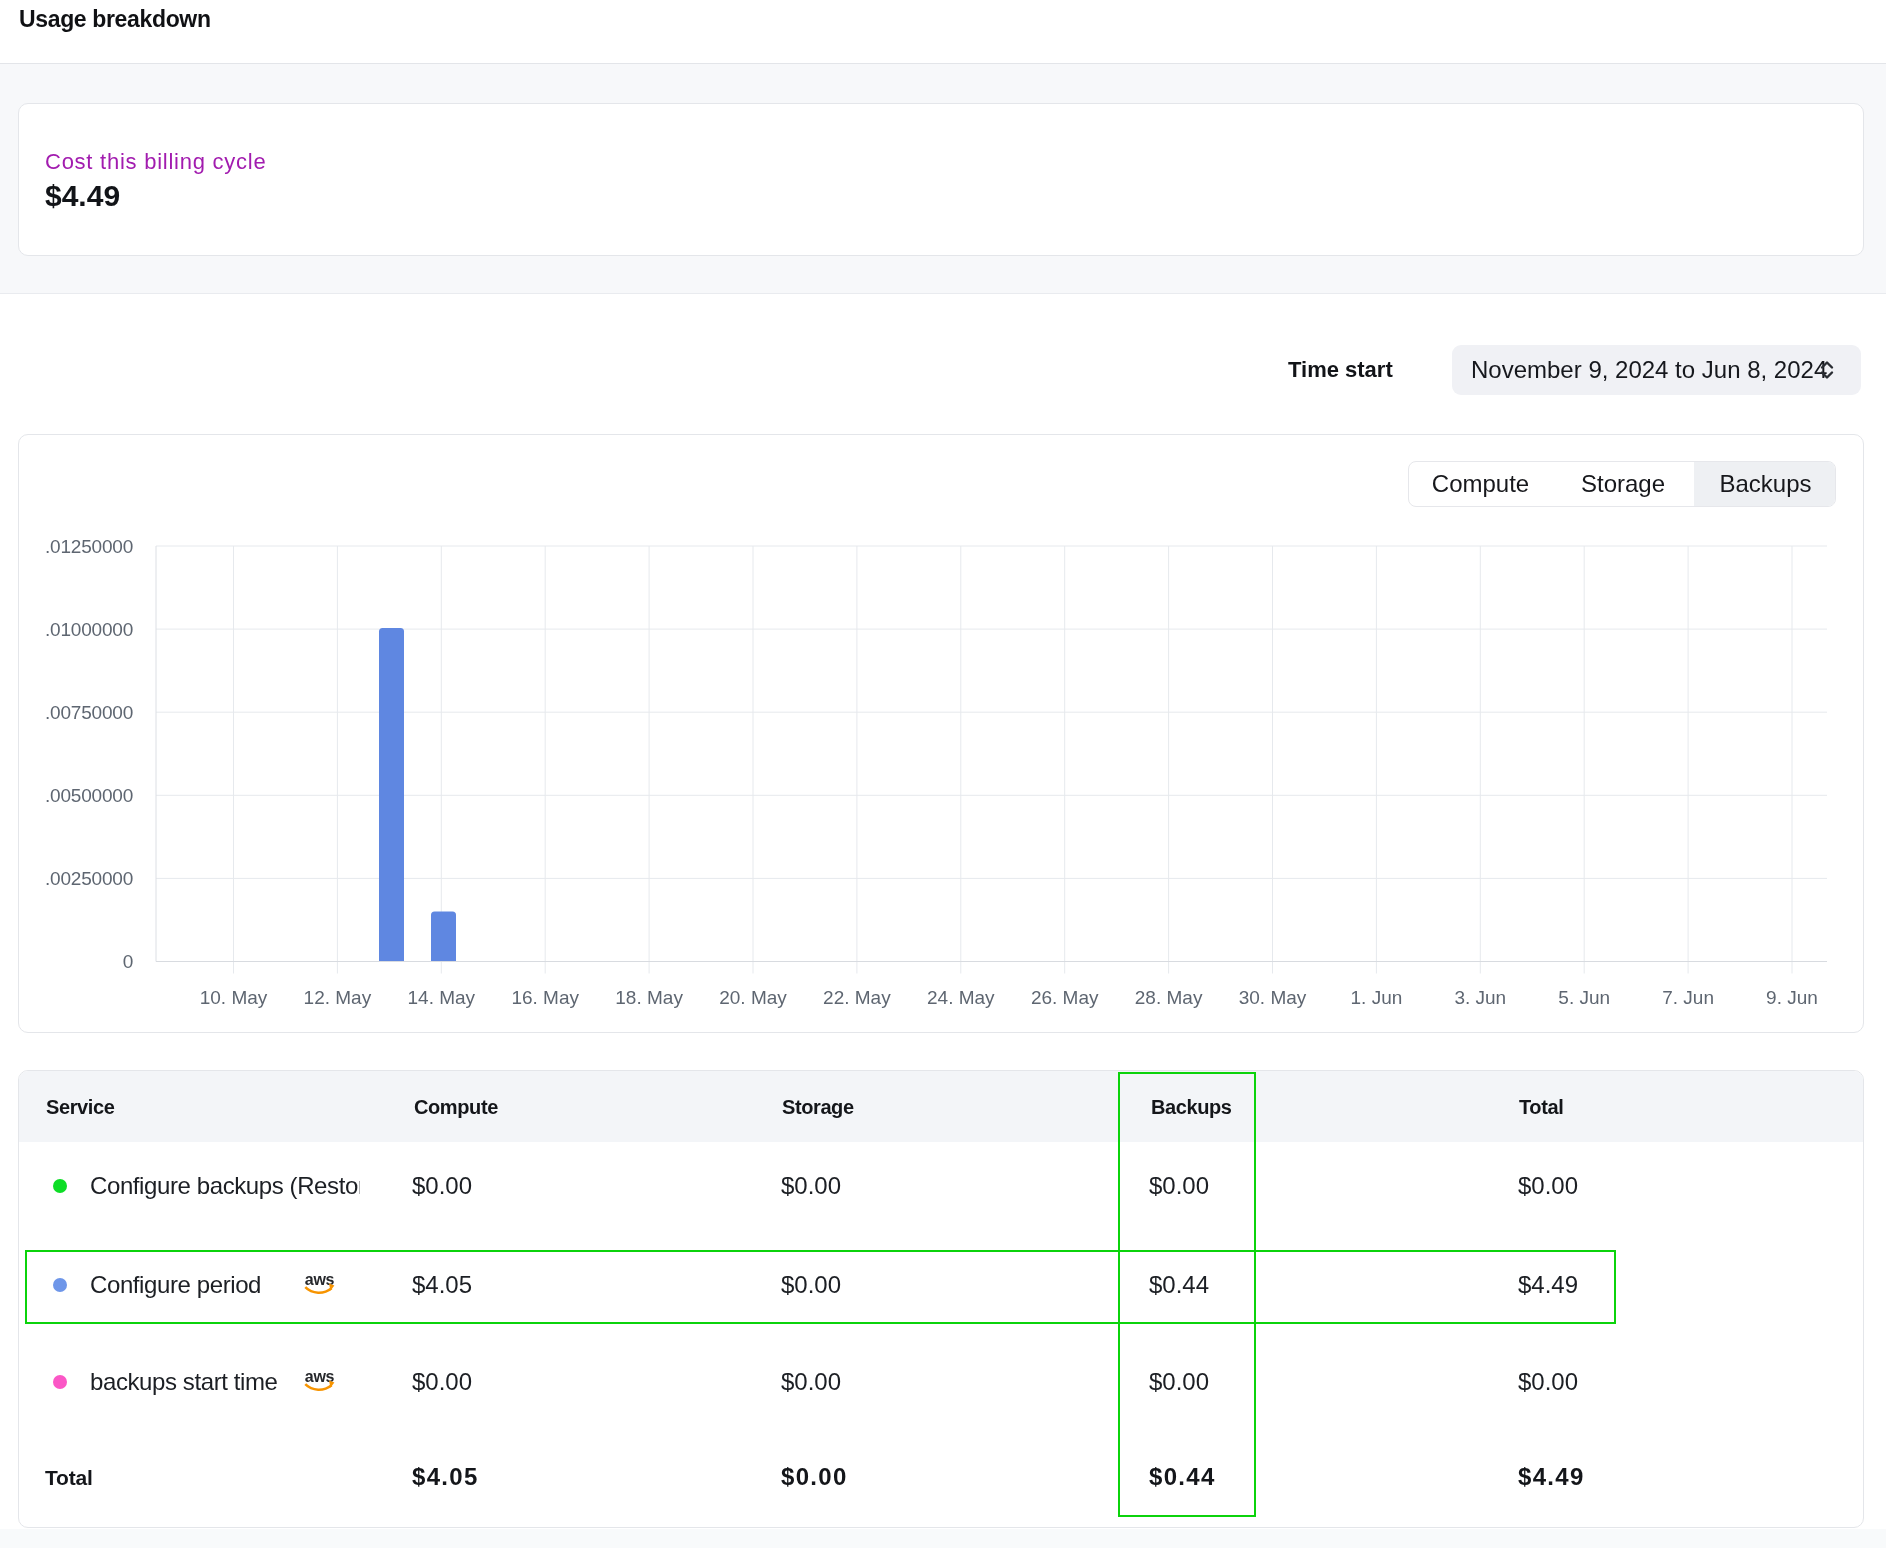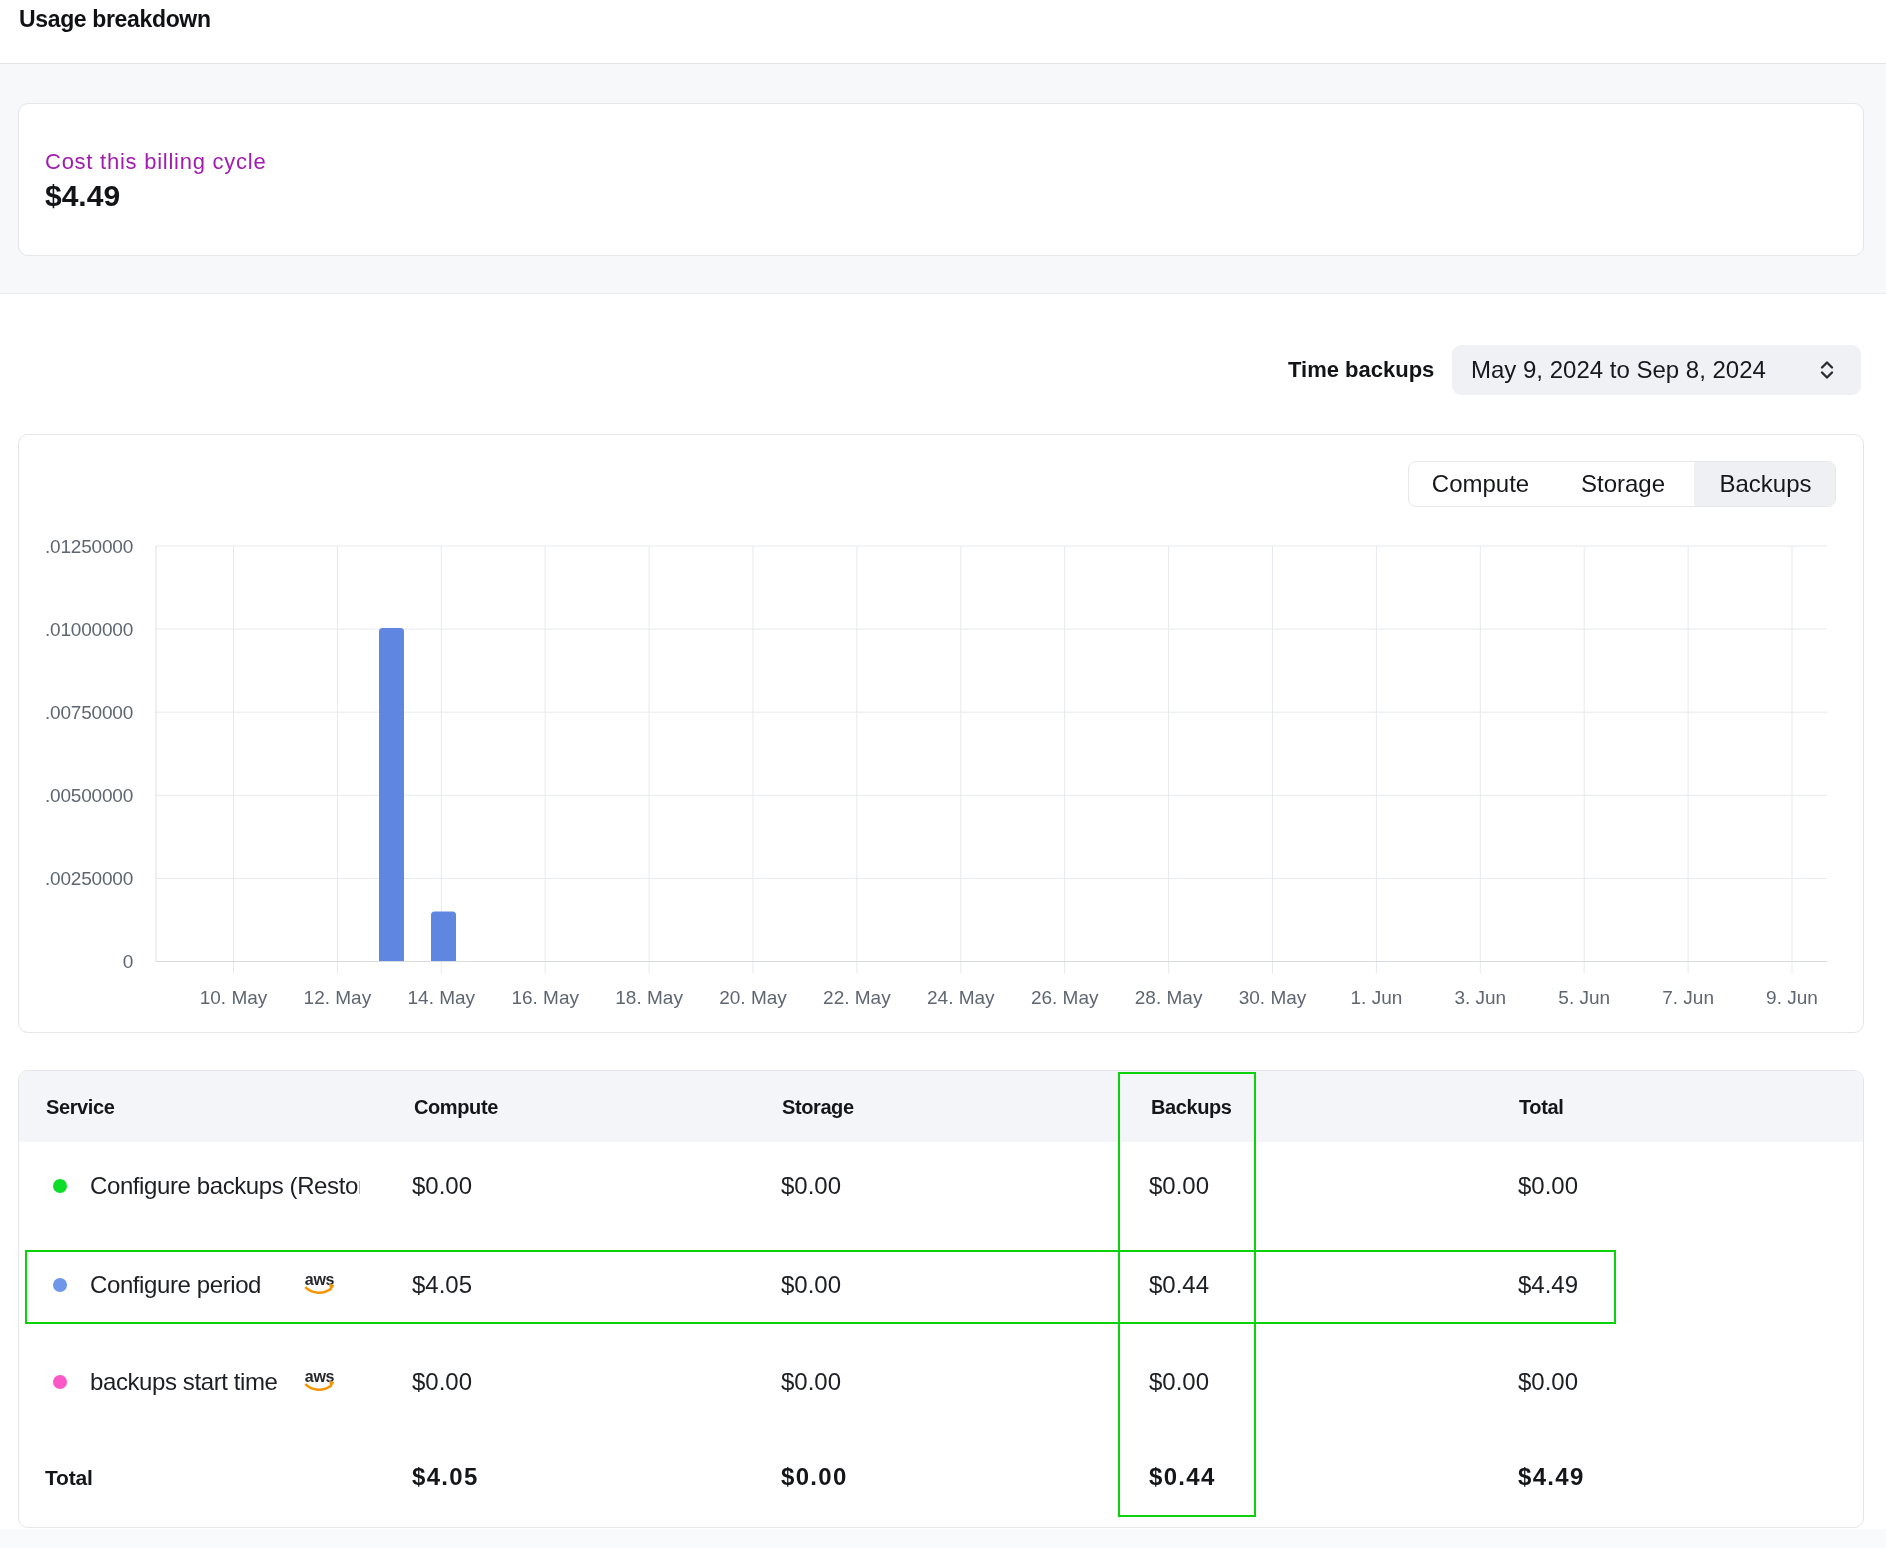--- a/index.html
+++ b/index.html
@@ -13,23 +13,23 @@
 <div id="page">
 
   <div class="abs" style="left:19px;top:5px;font-size:23px;line-height:28px;letter-spacing:-0.35px;font-weight:700;color:#101114;">Usage breakdown</div>
 
   <div class="abs" style="left:0;top:63px;width:1886px;height:231px;background:#f7f8fa;border-top:1px solid #e3e5e9;border-bottom:1px solid #e9ebef;box-sizing:border-box;"></div>
 
   <div class="card" style="left:18px;top:103px;width:1846px;height:153px;"></div>
   <div class="abs" style="left:45px;top:148px;font-size:22px;line-height:27px;letter-spacing:0.75px;color:#a21caf;">Cost this billing cycle</div>
   <div class="abs" style="left:45px;top:179px;font-size:30px;line-height:34px;font-weight:700;color:#121418;">$4.49</div>
 
-  <div class="abs" style="left:1288px;top:357px;font-size:22px;line-height:26px;font-weight:700;color:#121418;">Time backups</div>
+  <div class="abs" style="left:1288px;top:357px;font-size:22px;line-height:26px;font-weight:700;color:#121418;">Time start</div>
   <div class="abs" style="left:1452px;top:345px;width:409px;height:50px;background:#f0f1f5;border-radius:9px;box-sizing:border-box;"></div>
-  <div class="abs" style="left:1471px;top:356px;font-size:24px;line-height:28px;color:#16181d;">May 9, 2024 to Sep 8, 2024</div>
+  <div class="abs" style="left:1471px;top:356px;font-size:24px;line-height:28px;color:#16181d;">November 9, 2024 to Jun 8, 2024</div>
   <svg class="abs" style="left:1817px;top:358px;" width="20" height="24" viewBox="0 0 20 24">
     <path d="M5 9.5 L10 4.5 L15 9.5" fill="none" stroke="#2a2d33" stroke-width="2.4" stroke-linecap="round" stroke-linejoin="round"></path>
     <path d="M5 14.5 L10 19.5 L15 14.5" fill="none" stroke="#2a2d33" stroke-width="2.4" stroke-linecap="round" stroke-linejoin="round"></path>
   </svg>
 
   <div class="card" style="left:18px;top:434px;width:1846px;height:599px;"></div>
 
   <div class="abs" style="left:1408px;top:461px;width:428px;height:46px;border:1px solid #e6e7eb;border-radius:8px;box-sizing:border-box;background:#fff;overflow:hidden;">
     <div style="position:absolute;left:285px;top:0;width:143px;height:46px;background:#eef0f3;"></div>
     <div style="position:absolute;left:0;top:0;width:143px;height:44px;line-height:44px;text-align:center;font-size:24px;color:#17181c;">Compute</div>

